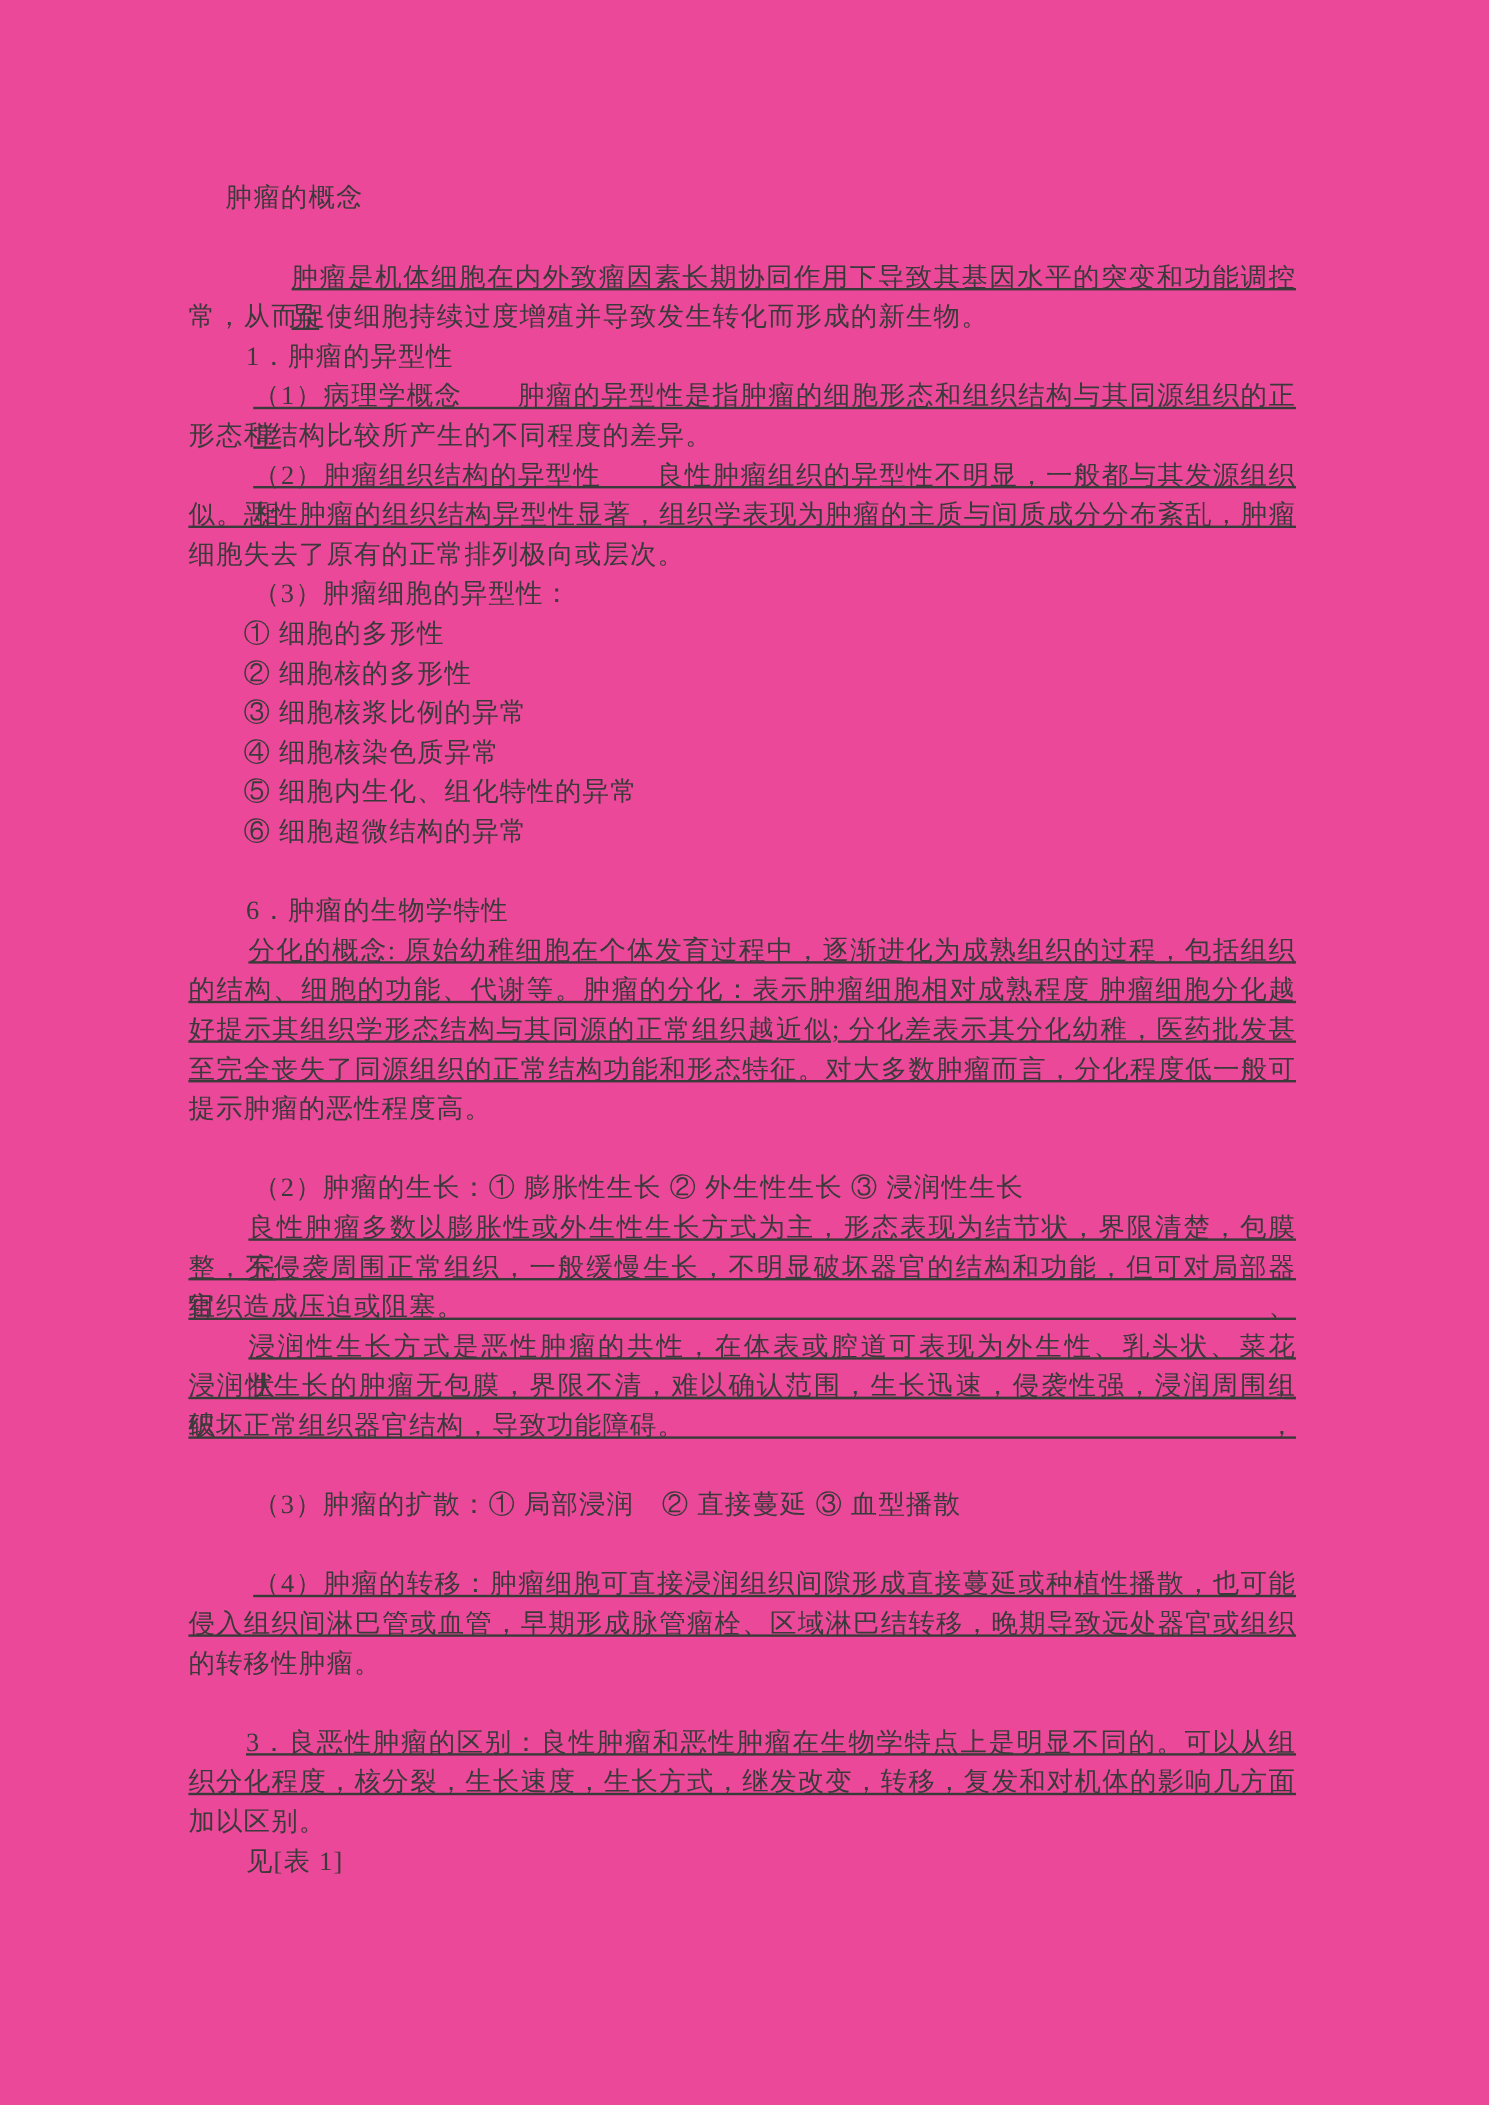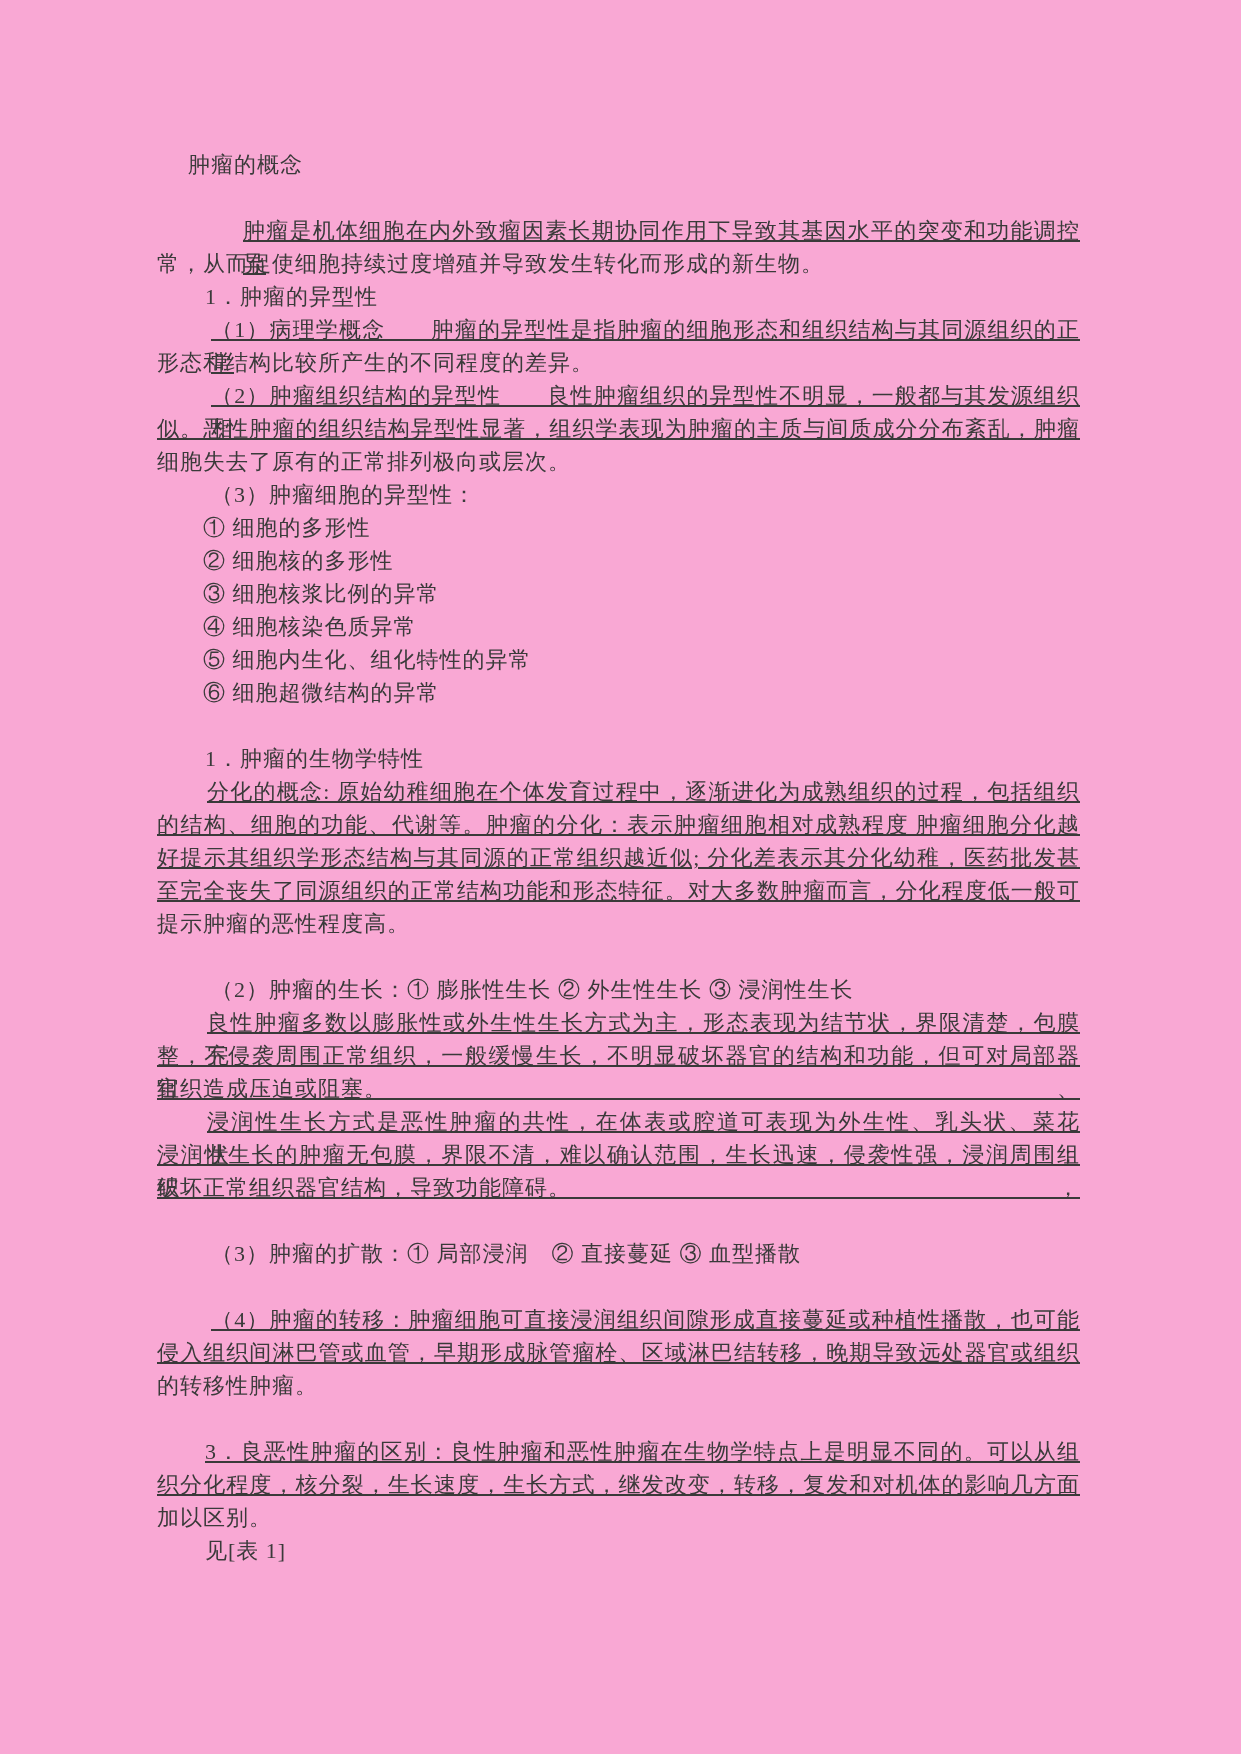--- a/index.html
+++ b/index.html
@@ -1,19 +1,19 @@
 <!DOCTYPE html>
 <html><head>
 <meta charset="utf-8">
 <style>
   html,body{margin:0;padding:0;background:#e8e8e8;}
   .page{
     position:relative;
     width:1241px;height:1754px;
-    background:#f9a8d4;
+    background:#ec4899;
     overflow:hidden;
     font-family:"Liberation Serif","DejaVu Serif",serif;
   }
   .content{
     position:absolute;
     left:157px;top:148px;
     width:923px;
     font-size:22px;
     line-height:33px;
     letter-spacing:1px;
@@ -46,21 +46,21 @@
         <div class="line flush fill">似。恶性肿瘤的组织结构异型性显著，组织学表现为肿瘤的主质与间质成分分布紊乱，肿瘤</div>
         <div class="line flush">细胞失去了原有的正常排列极向或层次。</div>
         <div class="line paren">（3）肿瘤细胞的异型性：</div>
         <div class="line list">① 细胞的多形性</div>
         <div class="line list">② 细胞核的多形性</div>
         <div class="line list">③ 细胞核浆比例的异常</div>
         <div class="line list">④ 细胞核染色质异常</div>
         <div class="line list">⑤ 细胞内生化、组化特性的异常</div>
         <div class="line list">⑥ 细胞超微结构的异常</div>
         <div class="line blank">&nbsp;</div>
-        <div class="line num">1．肿瘤的生物学特性</div>
+        <div class="line num">6．肿瘤的生物学特性</div>
         <div class="line indent fill">分化的概念: 原始幼稚细胞在个体发育过程中，逐渐进化为成熟组织的过程，包括组织</div>
         <div class="line flush fill">的结构、细胞的功能、代谢等。肿瘤的分化：表示肿瘤细胞相对成熟程度 肿瘤细胞分化越</div>
         <div class="line flush fill">好提示其组织学形态结构与其同源的正常组织越近似; 分化差表示其分化幼稚，医药批发甚</div>
         <div class="line flush fill">至完全丧失了同源组织的正常结构功能和形态特征。对大多数肿瘤而言，分化程度低一般可</div>
         <div class="line flush">提示肿瘤的恶性程度高。</div>
         <div class="line blank">&nbsp;</div>
         <div class="line paren">（2）肿瘤的生长：① 膨胀性生长 ② 外生性生长 ③ 浸润性生长</div>
         <div class="line indent fill">良性肿瘤多数以膨胀性或外生性生长方式为主，形态表现为结节状，界限清楚，包膜完</div>
         <div class="line flush fill">整，不侵袭周围正常组织，一般缓慢生长，不明显破坏器官的结构和功能，但可对局部器官、</div>
         <div class="line flush">组织造成压迫或阻塞。</div>

